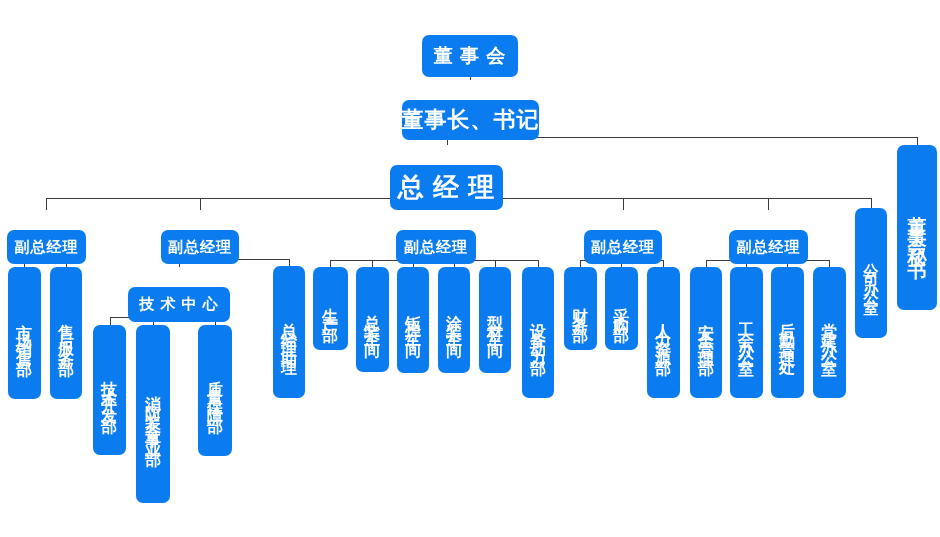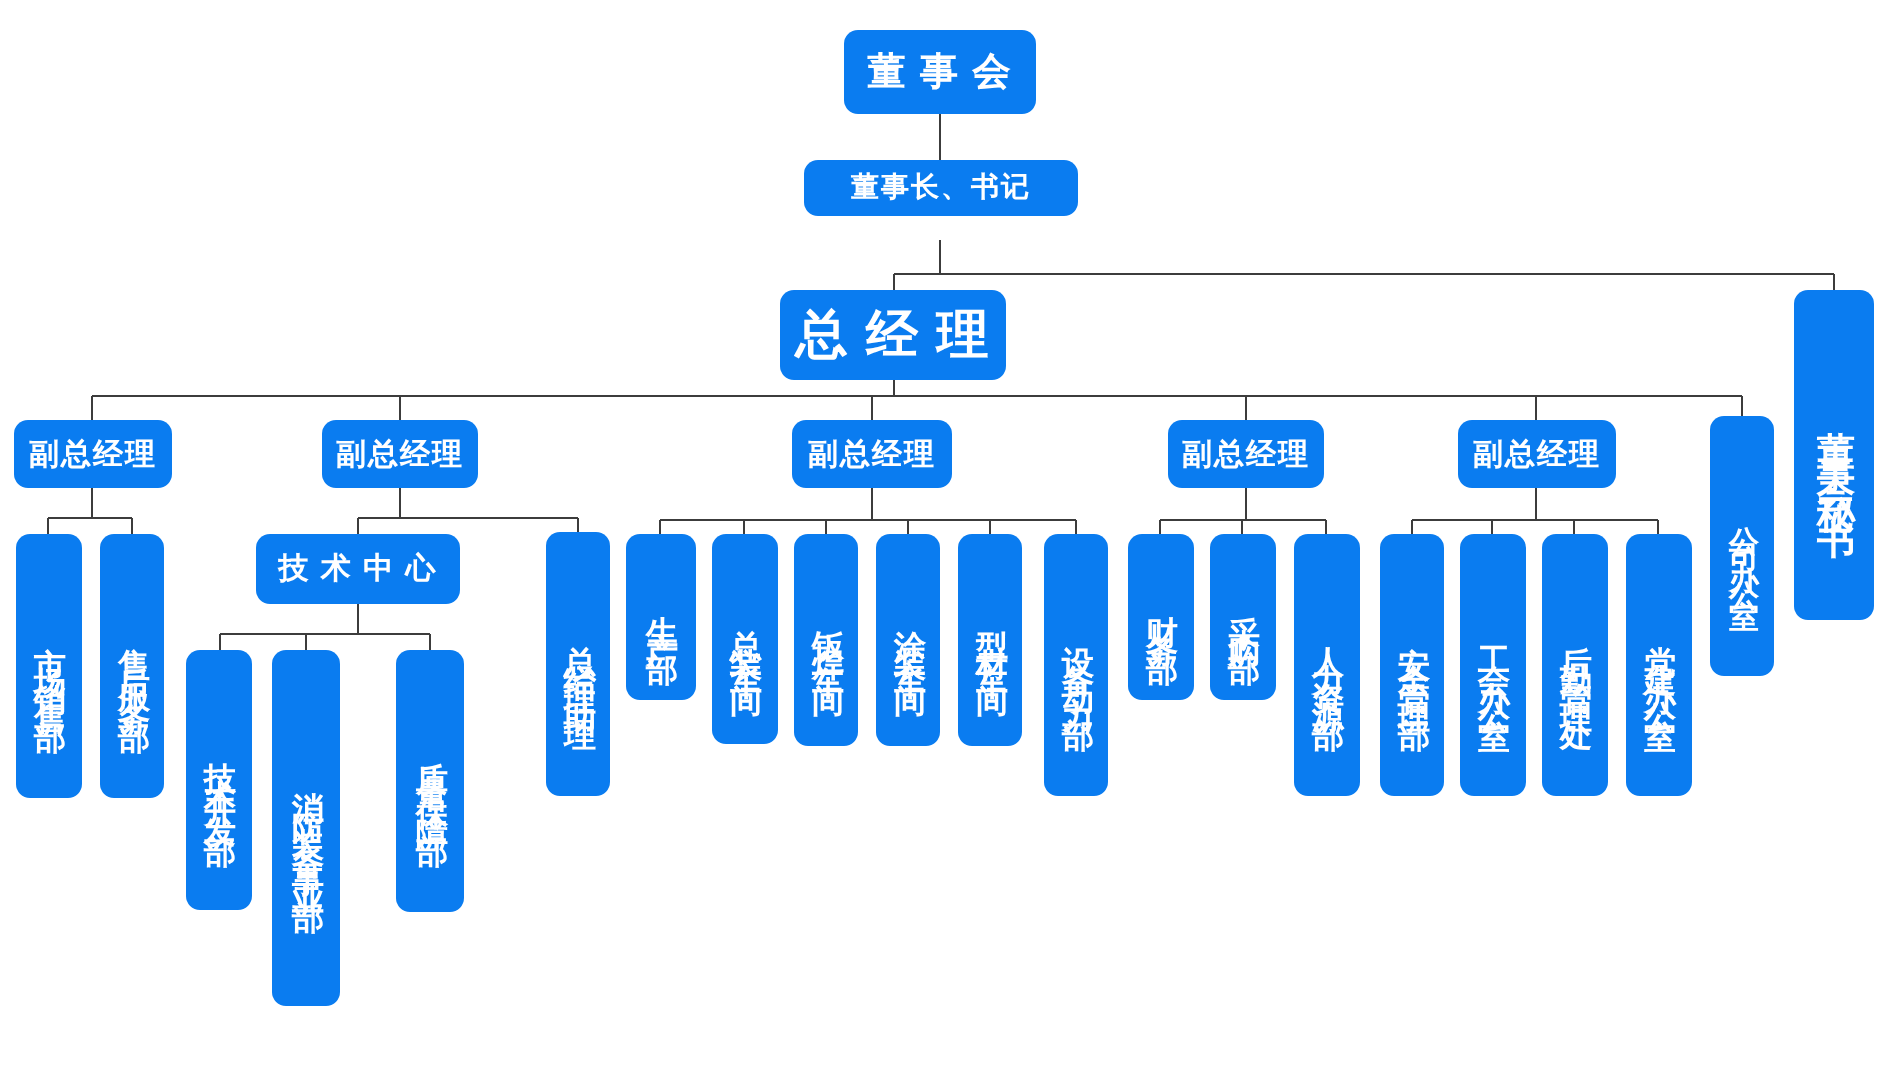--- a/index.html
+++ b/index.html
@@ -23,20 +23,21 @@
     position:absolute;
     background:var(--node-fill);
     color:var(--node-text);
     font-weight:bold;
     border-radius:7px;
   }
   .hnode{
     display:flex;align-items:center;justify-content:center;
     text-align:center;white-space:nowrap;
     letter-spacing:1px;
+    margin-top:20px;
   }
   .vnode{
     writing-mode:vertical-lr;
     text-orientation:upright;
     text-align:center;
     font-size:16px;
     letter-spacing:9px;
     line-height:33px;
     white-space:nowrap;
   }
@@ -60,21 +61,21 @@
       M46,244 V259 M24,259 H66 M24,259 V267 M66,259 V267
       M200,244 V259 M179,259 H289 M179,259 V267 M289,259 V266
       M179,302 V317 M110,317 H215 M110,317 V325 M153,317 V325 M215,317 V325
       M436,244 V260 M330,260 H538 M330,260 V267 M372,260 V267 M413,260 V267 M454,260 V267 M495,260 V267 M538,260 V267
       M623,244 V260 M580,260 H663 M580,260 V267 M621,260 V267 M663,260 V267
       M768,244 V260 M706,260 H829 M706,260 V267 M746,260 V267 M787,260 V267 M829,260 V267
     "></path>
   </svg>
 
   <div class="node hnode" style="left:422px;top:15px;width:96px;height:42px;font-size:19px">董 事 会</div>
-  <div class="node hnode" style="left:402px;top:80px;width:137px;height:28px;font-size:14px">董事长、书记</div>
+  <div class="node hnode" style="left:402px;top:80px;width:137px;height:40px;font-size:22px">董事长、书记</div>
   <div class="node hnode" style="left:390px;top:145px;width:113px;height:45px;font-size:26px">总  经  理</div>
 
   <div class="node vnode" style="left:897px;top:145px;width:40px;height:165px;font-size:19px;letter-spacing:11px;line-height:40px">董事会秘书</div>
   <div class="node vnode" style="left:855px;top:208px;width:32px;height:130px;font-size:15px;line-height:32px">公司办公室</div>
 
   <div class="node hnode" style="left:7px;top:210px;width:79px;height:34px;font-size:15px">副总经理</div>
   <div class="node hnode" style="left:161px;top:210px;width:78px;height:34px;font-size:15px">副总经理</div>
   <div class="node hnode" style="left:396px;top:210px;width:80px;height:34px;font-size:15px">副总经理</div>
   <div class="node hnode" style="left:584px;top:210px;width:78px;height:34px;font-size:15px">副总经理</div>
   <div class="node hnode" style="left:729px;top:210px;width:79px;height:34px;font-size:15px">副总经理</div>

